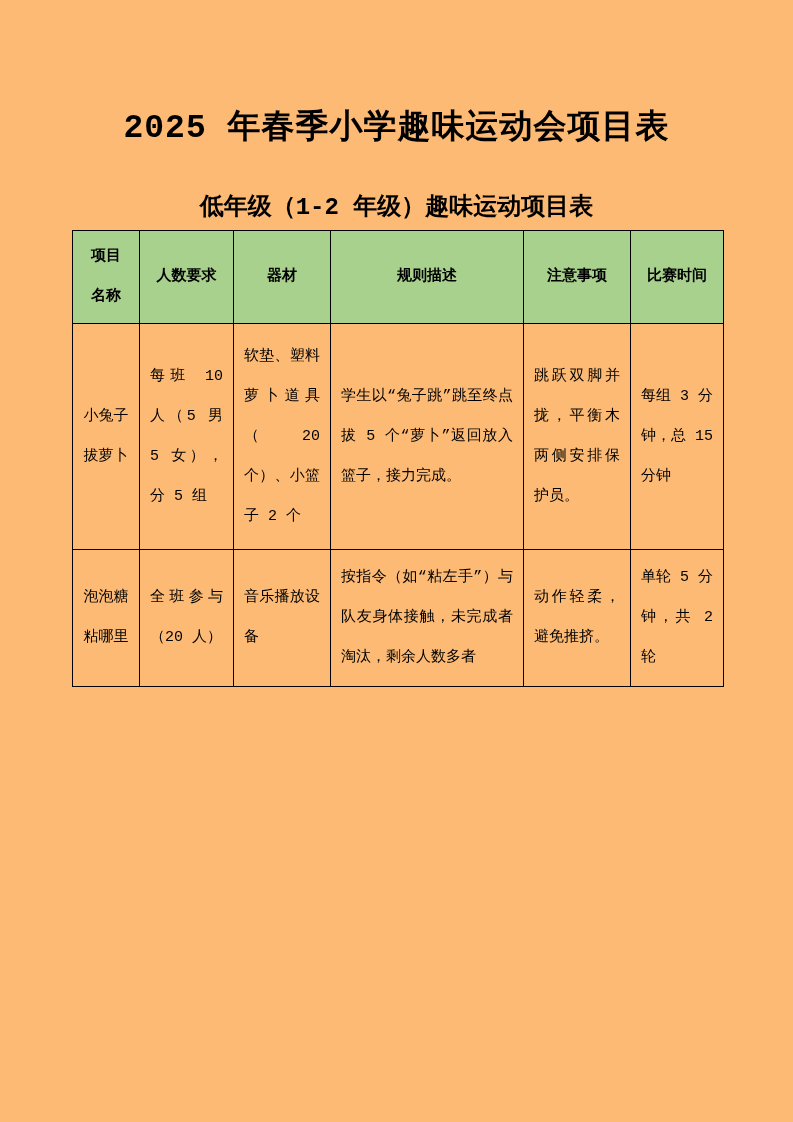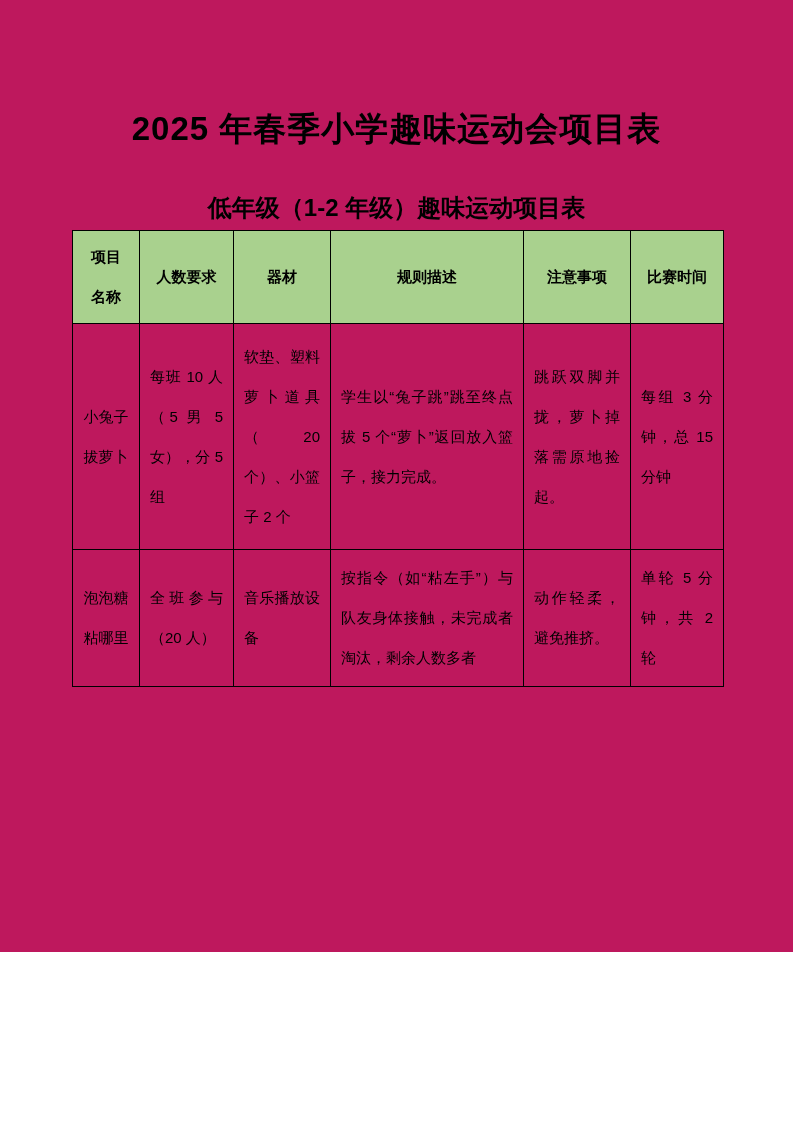--- a/index.html
+++ b/index.html
@@ -1,21 +1,21 @@
 <!DOCTYPE html>
 <html style="--header_bg: #A9D18E; --border: #000000; --text: #000000; --page_bg: #FFFFFF;"><head>
 <meta charset="utf-8">
 <style>
   html, body { margin: 0; padding: 0; background: #ffffff; }
   .page {
     position: relative;
     width: 793px;
-    height: 952px;
-    background: #be185d;
-    font-family: Liberation Sans, sans-serif;
+    height: 1122px;
+    background: #fdba74;
+    font-family: Liberation Mono, monospace;
     color: #000000;
     overflow: hidden;
   }
   .doc-title {
     margin: 0;
     padding-top: 106px;
     text-align: center;
     font-size: 33px;
     font-weight: bold;
     line-height: 46px;
@@ -90,21 +90,21 @@
         <th>注意事项</th>
         <th>比赛时间</th>
       </tr>
     </thead>
     <tbody>
       <tr class="r1">
         <td class="c-name">小兔子拔萝卜</td>
         <td class="jst">每班 10 人（5 男 5 女），分 5 组</td>
         <td class="jst">软垫、塑料萝卜道具（20 个）、小篮子 2 个</td>
         <td class="jst">学生以“兔子跳”跳至终点拔 5 个“萝卜”返回放入篮子，接力完成。</td>
-        <td class="jst">跳跃双脚并拢，萝卜掉落需原地捡起。</td>
+        <td class="jst">跳跃双脚并拢，平衡木两侧安排保护员。</td>
         <td class="jst">每组 3 分钟，总 15 分钟</td>
       </tr>
       <tr class="r4">
         <td class="c-name">泡泡糖粘哪里</td>
         <td class="jst">全班参与（20 人）</td>
         <td class="jst">音乐播放设备</td>
         <td class="jst">按指令（如“粘左手”）与队友身体接触，未完成者淘汰，剩余人数多者</td>
         <td class="jst">动作轻柔，避免推挤。</td>
         <td class="jst">单轮 5 分钟，共 2 轮</td>
       </tr>

